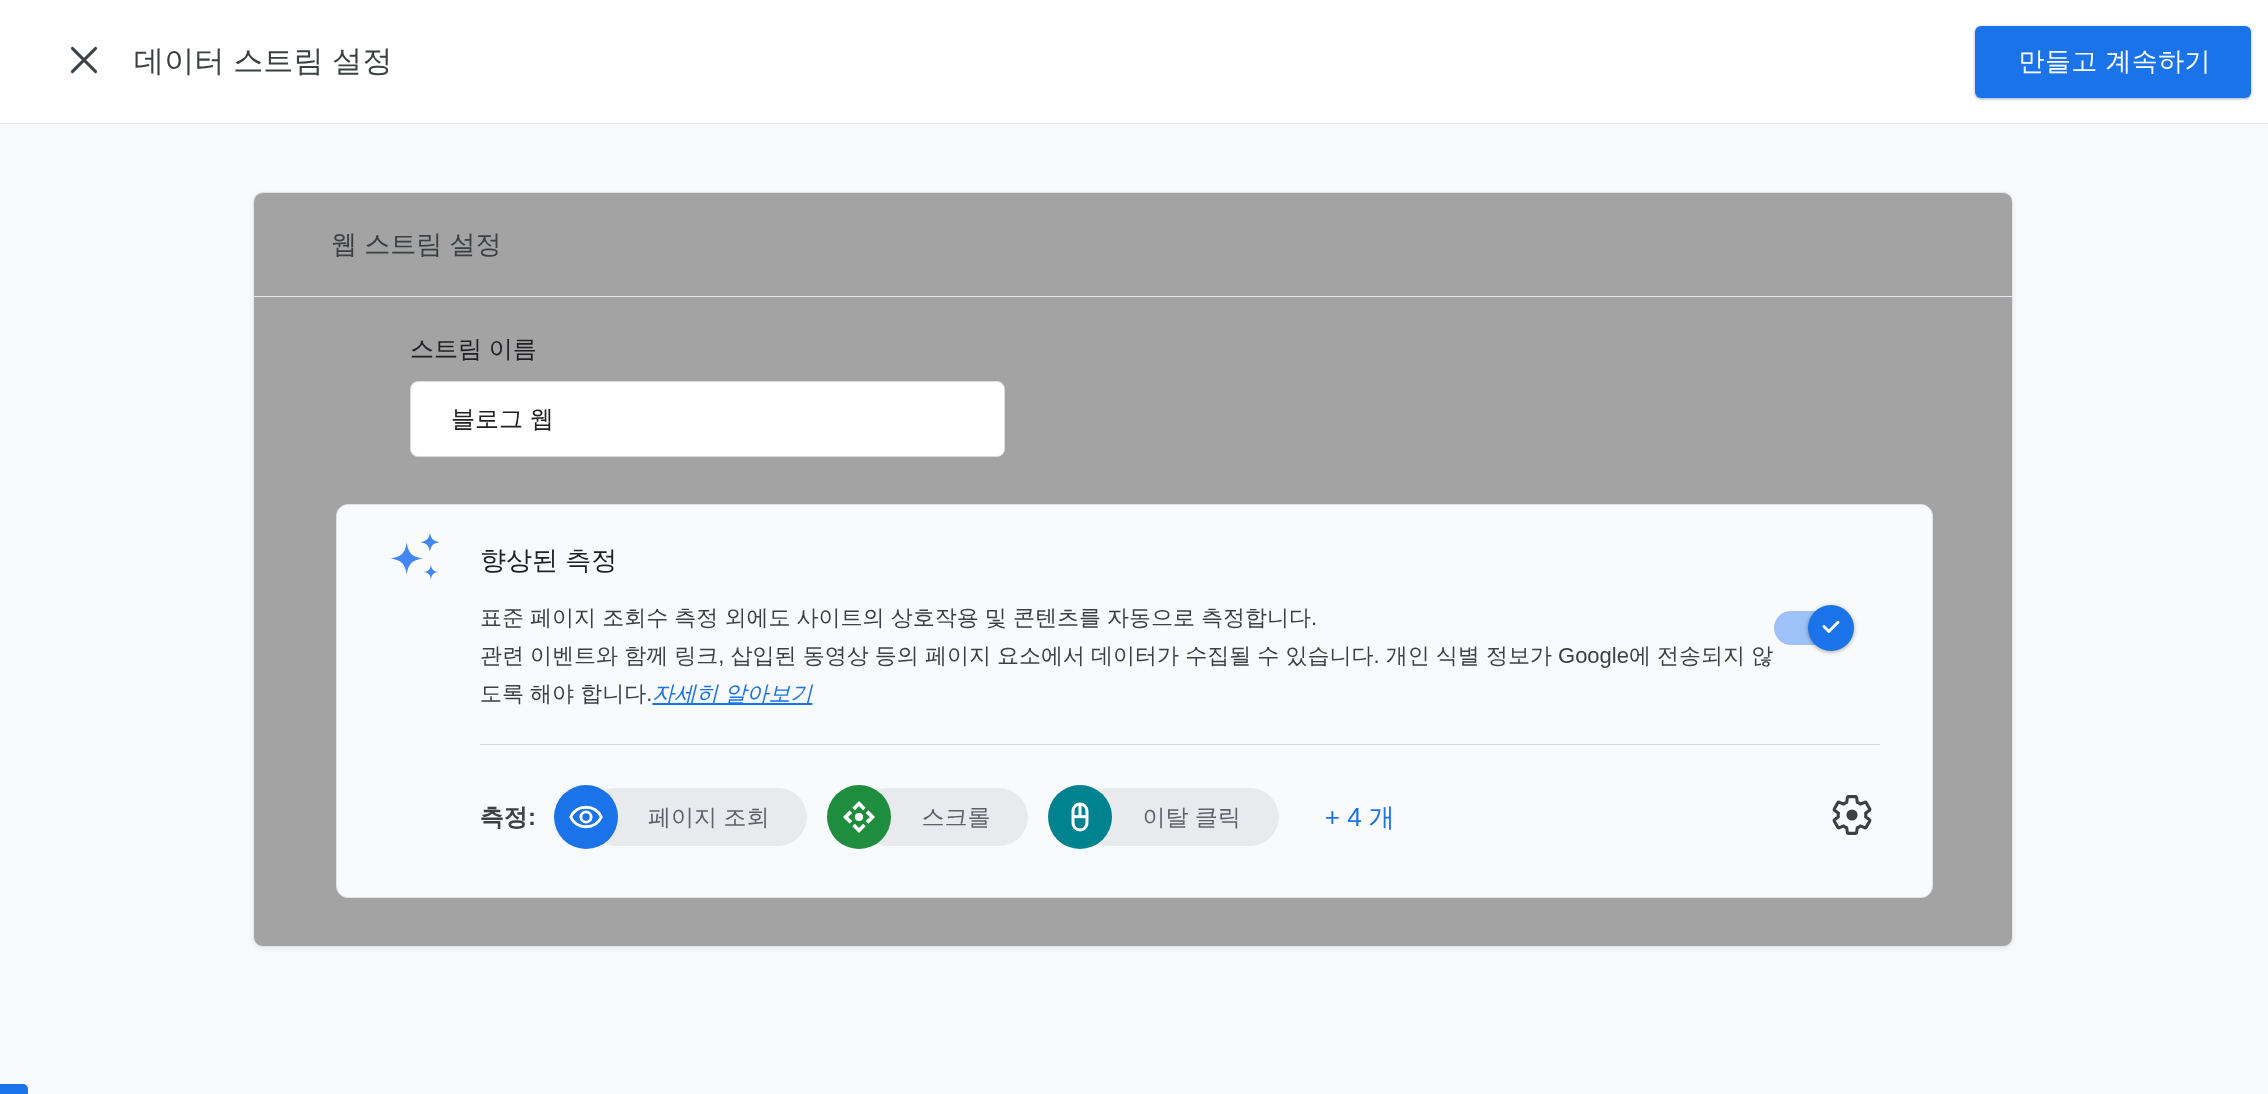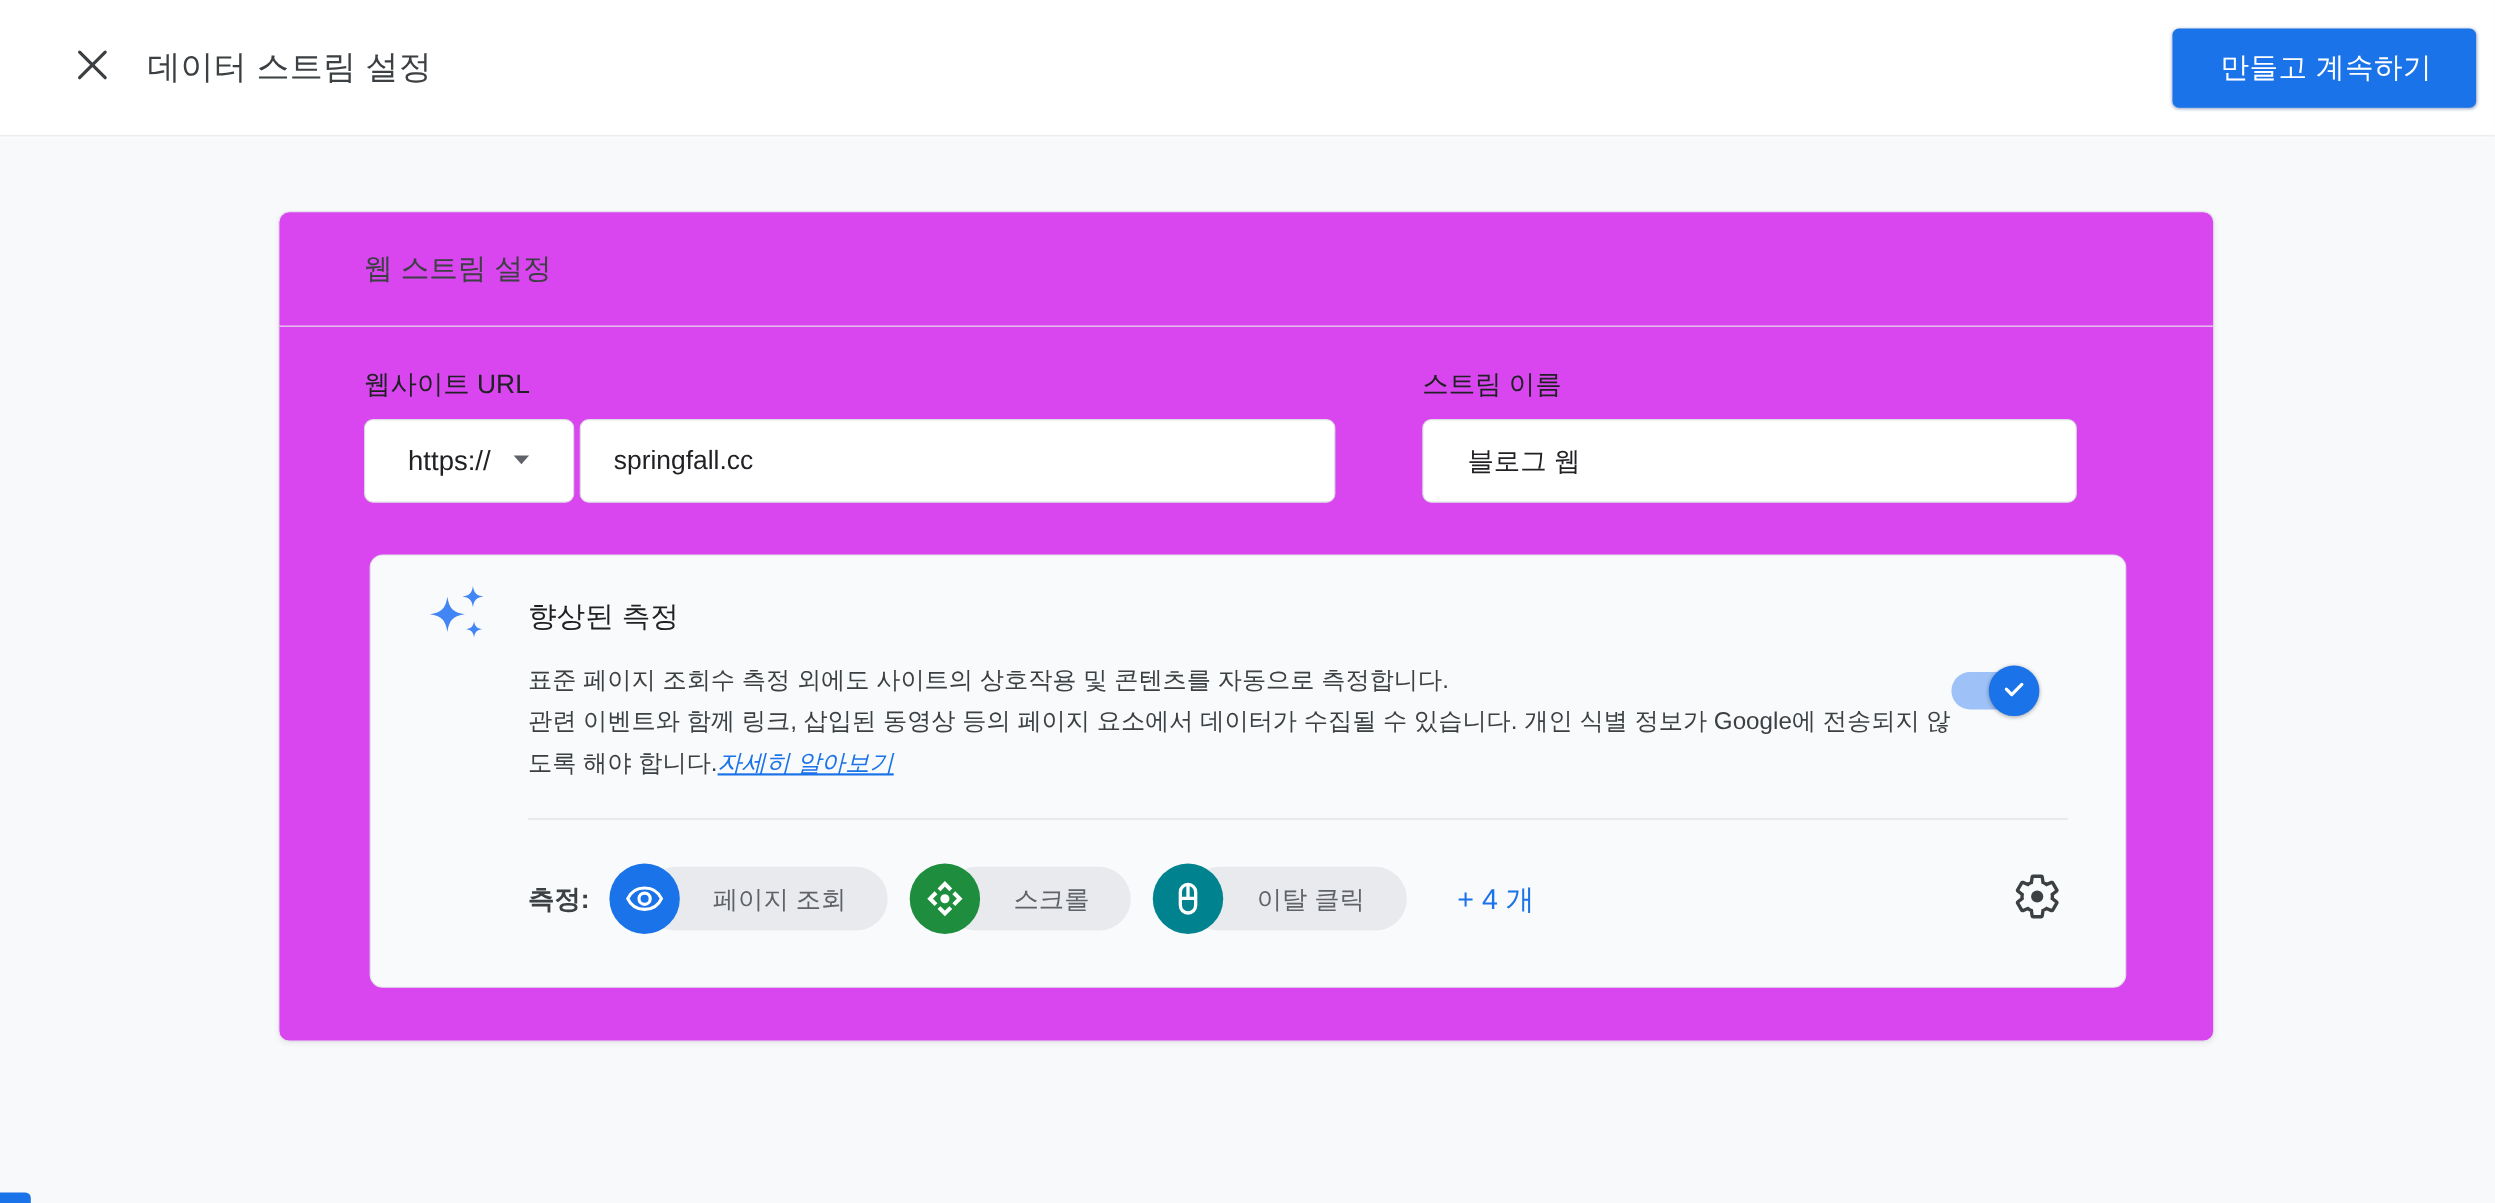--- a/index.html
+++ b/index.html
@@ -16,21 +16,21 @@
   .create-btn { margin-left:auto; height:72px; min-width:276px; padding:0 40px;
     background:#1a73e8; color:#ffffff; font-size:26px; letter-spacing:0.4px;
     border:none; border-radius:6px; display:flex; align-items:center; justify-content:flex-end;
     box-shadow:0 1px 3px rgba(26,62,130,0.45); cursor:pointer;
     font-family:"Liberation Sans", sans-serif; }
 
   
   .page-bg { position:absolute; left:0; top:125px; width:2268px; height:969px; background:#f8f9fa; }
 
   .card { position:absolute; left:253px; top:192px; width:1760px; height:755px;
-    background:#d946ef; border:1px solid #e3e5e9; border-radius:10px;
+    background:#a3a3a3; border:1px solid #e3e5e9; border-radius:10px;
     box-shadow:0 2px 5px rgba(60,64,67,0.08); }
   .card-header { height:104px; border-bottom:1px solid #e8eaed;
     display:flex; align-items:center; padding-left:77px; }
   .card-header-title { font-size:26px; color:#3c4043; }
 
   
   .form-row { position:absolute; left:77px; top:140px; right:77px; display:flex; }
   .field-label { font-size:24px; color:#202124; margin-bottom:16px; display:block; }
   .url-group { display:flex; gap:5px; }
   .protocol-select { width:191px; height:76px; border:1px solid #dadce0; border-radius:8px;
@@ -101,34 +101,20 @@
 
 <div class="page-bg"></div>
 
 <div class="card">
 
   <div class="card-header">
     <div class="card-header-title">웹 스트림 설정</div>
   </div>
 
   <div class="form-row">
-    <div>
-      <span class="field-label">웹사이트 URL</span>
-      <div class="url-group">
-        <div class="protocol-select">
-          <span class="protocol-text">https://</span>
-          <span>
-            <svg width="16" height="10" viewBox="0 0 16 10">
-                <path d="M1 1 L8 9 L15 1 Z" fill="#5f6368"></path>
-              </svg>
-          </span>
-        </div>
-        <input class="text-input url-input" type="text" value="springfall.cc" style="">
-      </div>
-    </div>
     <div class="name-col">
       <span class="field-label">스트림 이름</span>
       <input class="text-input name-input" type="text" value="블로그 웹" style="">
     </div>
   </div>
 
   <div class="em-box">
 
     <span class="sparkle">
       <svg width="62" height="62" viewBox="0 0 60 60">

